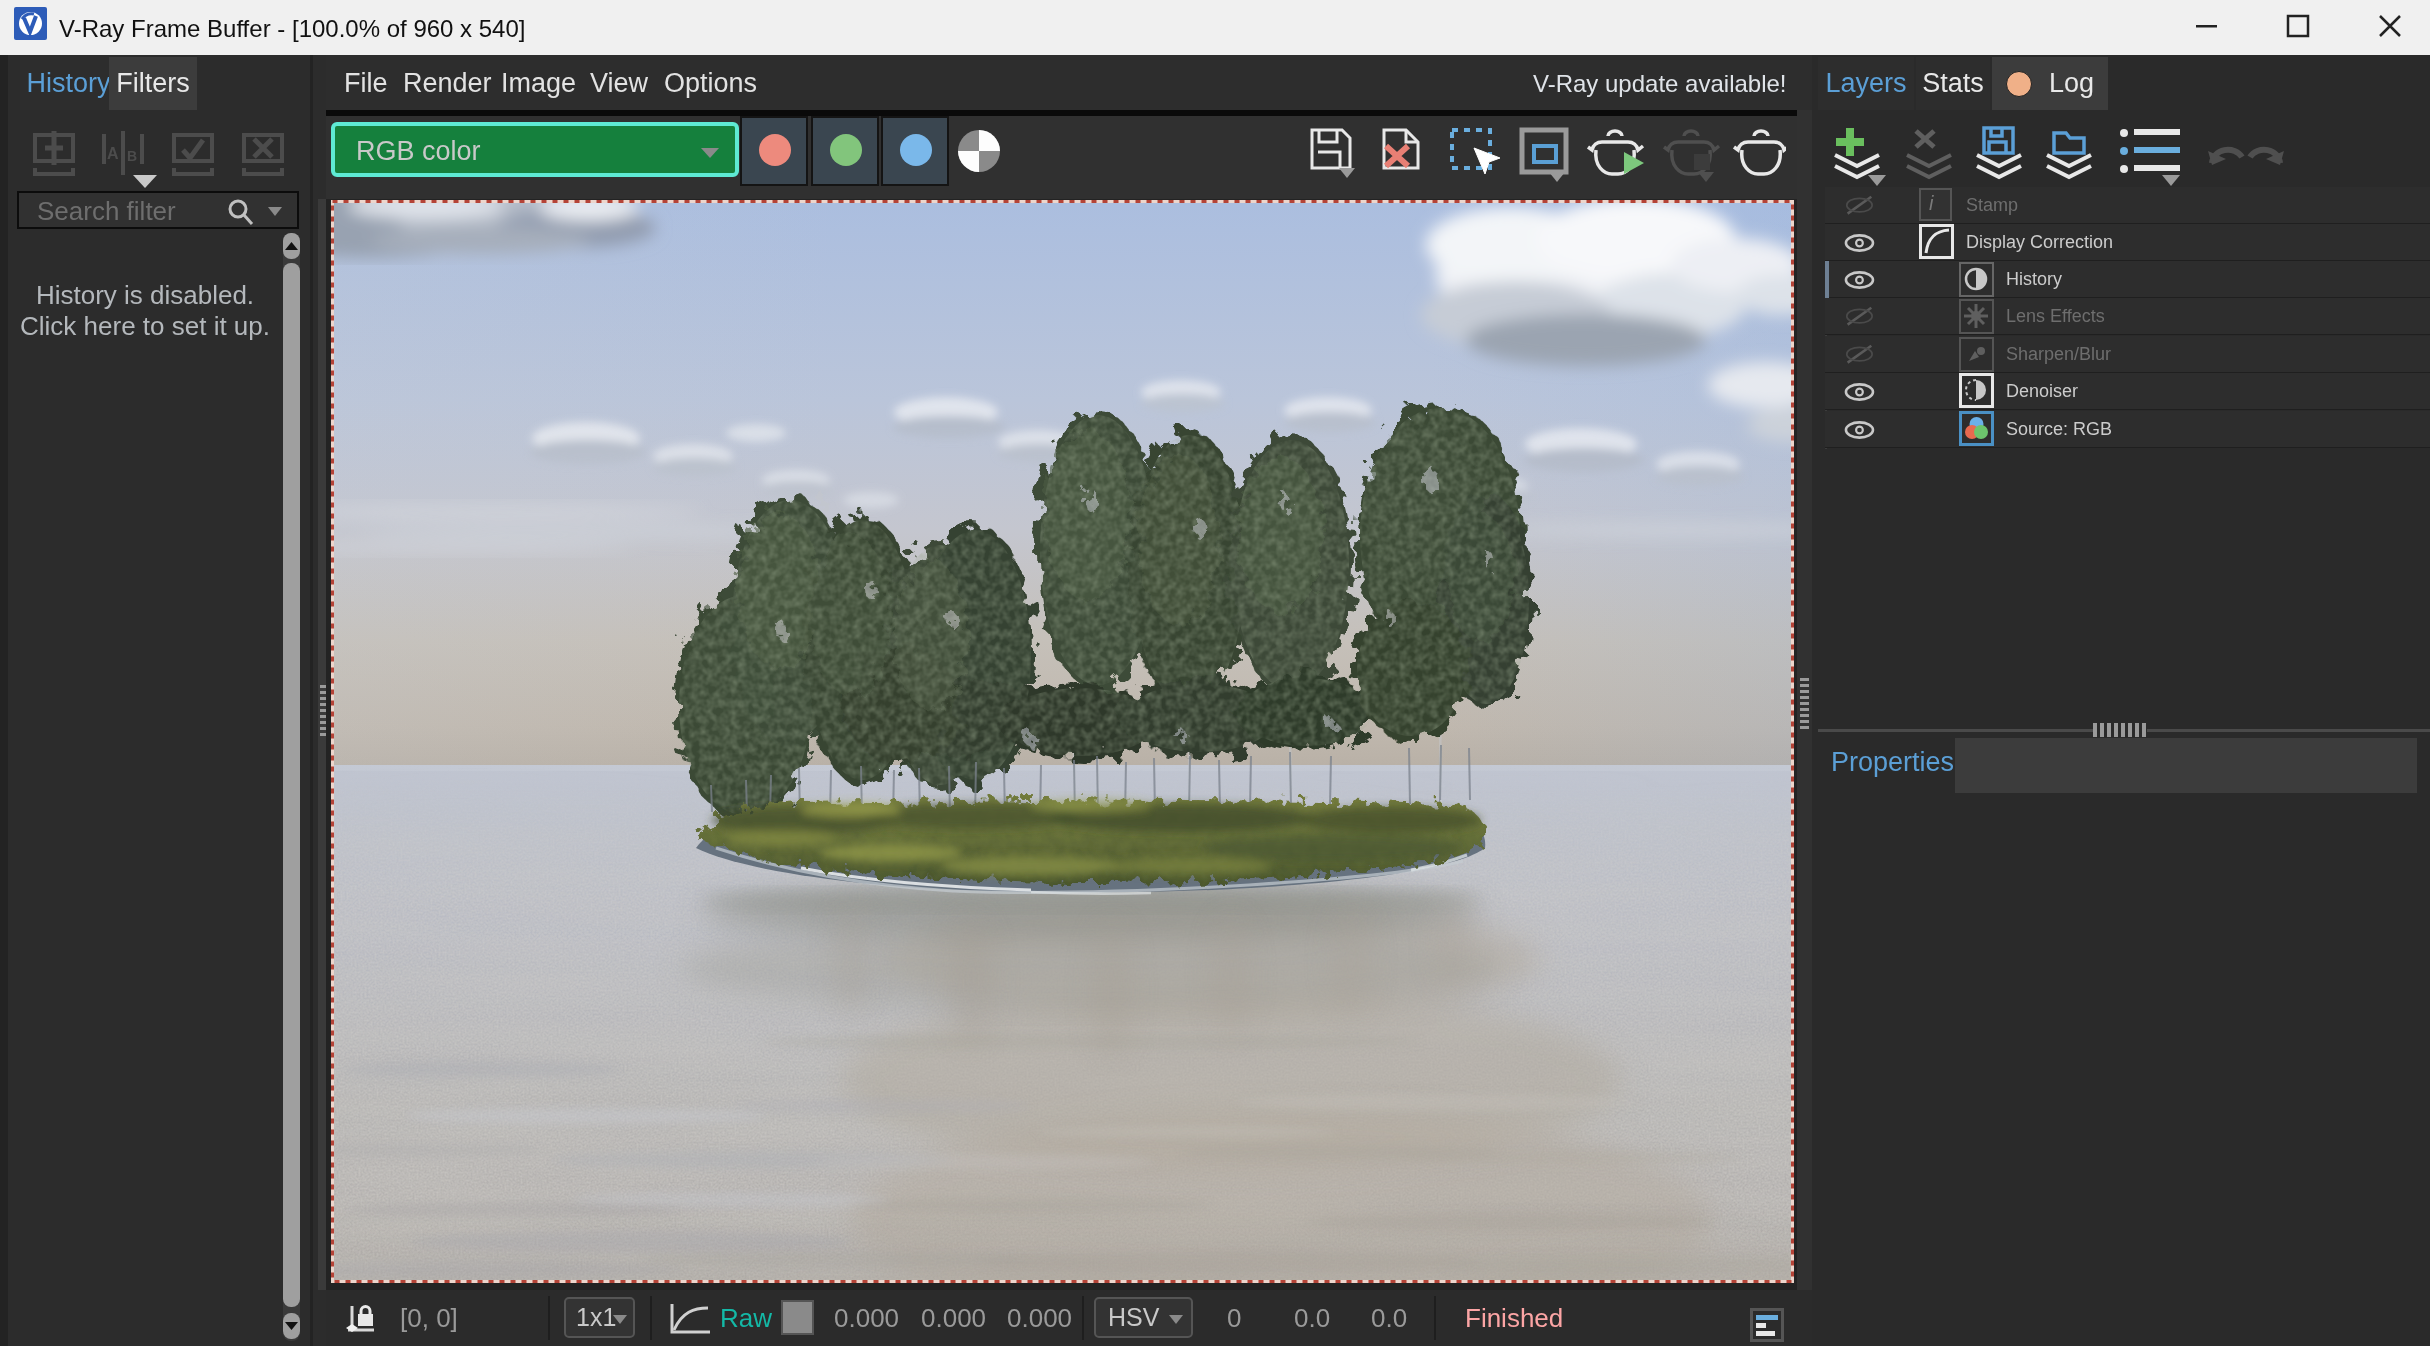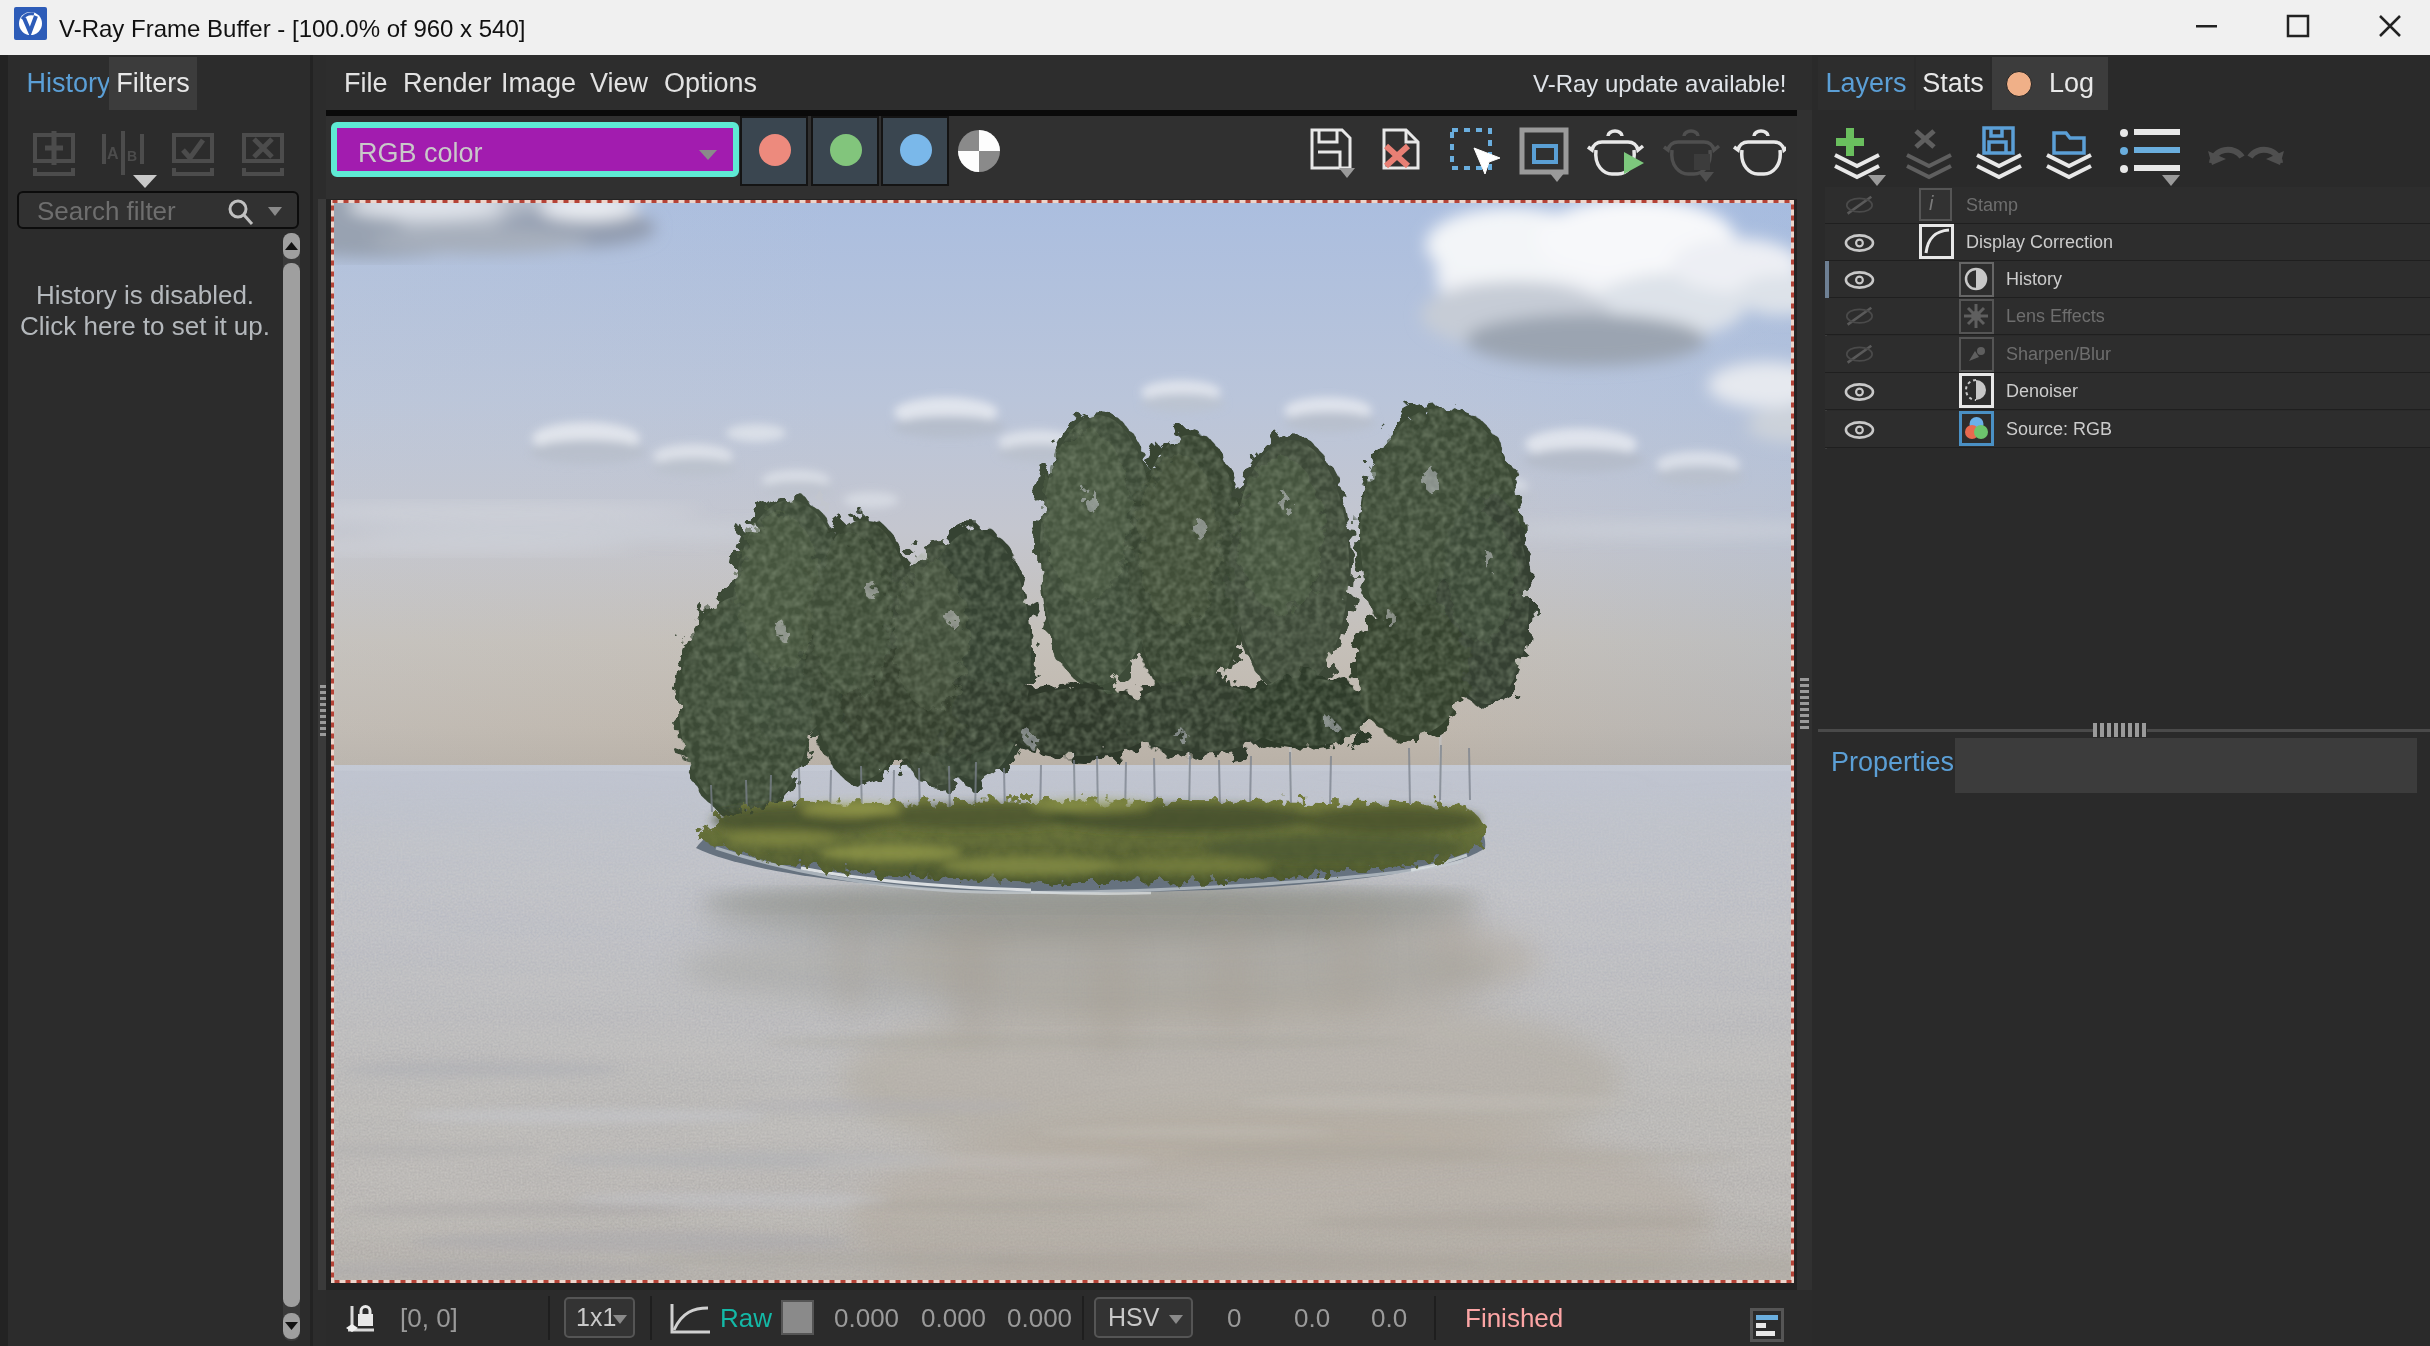--- a/index.html
+++ b/index.html
@@ -11,32 +11,32 @@
   
   #titlebar { left:0; top:0; width:2430px; height:55px; background:#f0f0f0; }
   #logo { left:14px; top:7px; width:33px; height:33px; background:#2d5cb8; border-radius:2px; }
   #title-text { left:59px; top:0; height:55px; line-height:57px; font-size:24px; color:#111; }
   .winbtn { top:0; height:55px; }
 
   
   #leftpanel { left:0; top:55px; width:326px; height:1291px; background:#2c2c2c; }
   .ltab { top:2px; height:53px; font-size:27px; line-height:53px; text-align:center; }
   #searchbox { left:17px; top:136px; width:282px; height:38px; background:#313131;
-     border:2px solid #0c0c0c; border-radius:6px; }
+     border:2px solid #0c0c0c; border-radius:0; }
   #histmsg { left:0; top:225px; width:290px; text-align:center; color:#b4b8bc; font-size:26px; line-height:31px; }
 
   
   #menubar { left:326px; top:55px; width:1486px; height:55px; background:#2d2d2d; }
   .menu { font-size:27px; color:#e2e2e2; top:0; line-height:57px; white-space:nowrap; }
   #menuline { left:326px; top:110px; width:1471px; height:6px; background:#0a0a0a; }
 
   
   #toolbar { left:326px; top:116px; width:1486px; height:83px; background:#303030; }
-  #rgbdrop { left:5px; top:6px; width:408px; height:55px; background:#a21caf;
-     border:6px solid #5eead4; border-radius:6px; color:#c9c9c9; font-size:27px; line-height:51px;
+  #rgbdrop { left:5px; top:6px; width:408px; height:55px; background:#15803d;
+     border:4px solid #5eead4; border-radius:6px; color:#c9c9c9; font-size:27px; line-height:51px;
      padding-left:21px; }
   .csq { top:0; width:68px; height:70px; border:2px solid #141414; background:#3a4650; }
 
   
   #vleft { left:318px; top:199px; width:13px; height:1091px; background:#3a3a3a; }
   #viewport { left:326px; top:199px; width:1475px; height:1091px; background:#232323; }
   #vright { left:1797px; top:110px; width:15px; height:1180px; background:#313131; }
 
   
   #statusbar { left:326px; top:1290px; width:1486px; height:56px; background:#2b2b2b; }

